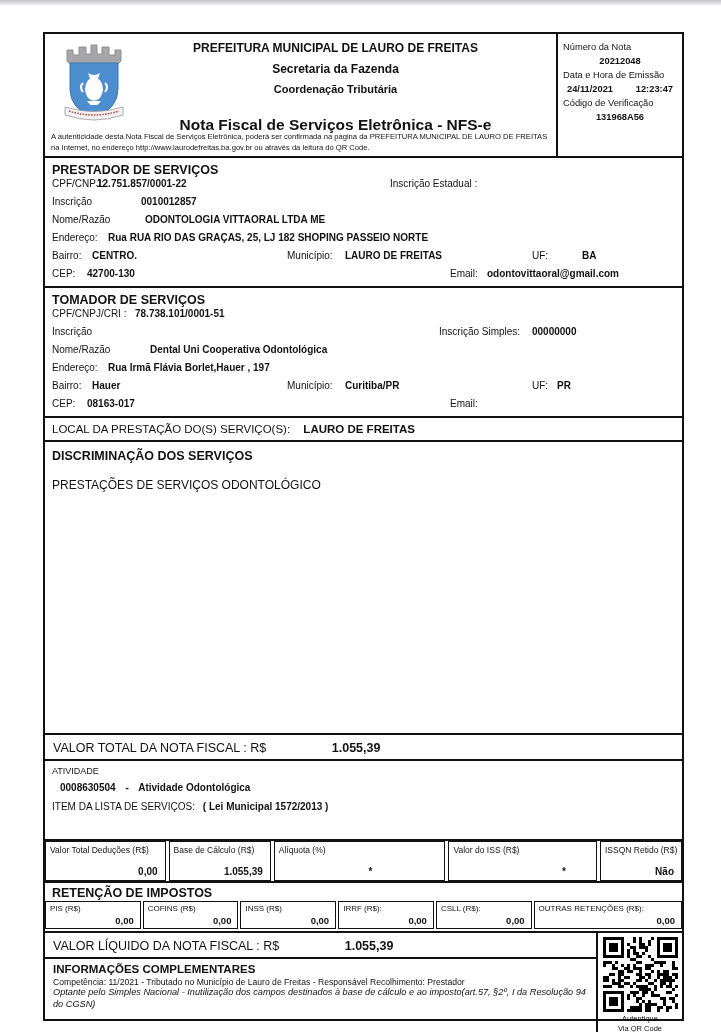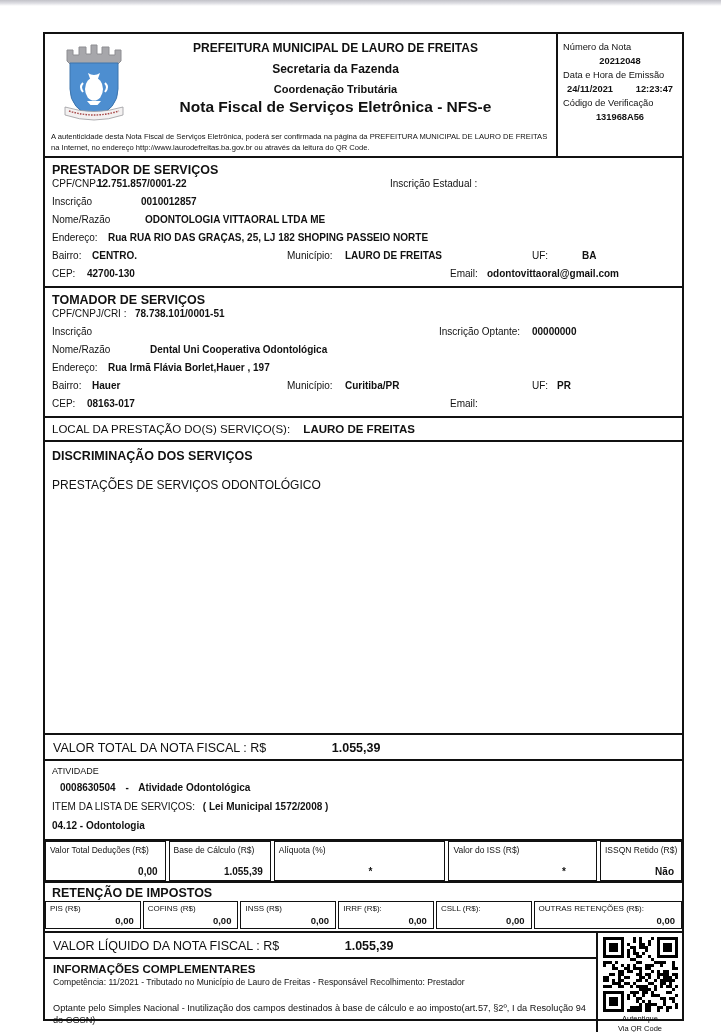--- a/index.html
+++ b/index.html
@@ -11,21 +11,21 @@
   .sec { border-bottom:2px solid #111; position:relative; }
 
   
   .hdr { height:124px; display:flex; }
   .hdr-left { flex:1; position:relative; }
   .logo { position:absolute; left:12px; top:7px; width:74px; height:86px; }
   .htitles { text-align:center; padding-top:7px; padding-left:70px; }
   .ht1 { font-size:12px; font-weight:bold; }
   .ht2 { font-size:12px; font-weight:bold; margin-top:7px; }
   .ht3 { font-size:11px; font-weight:bold; margin-top:7px; }
-  .ht4 { font-size:15.5px; font-weight:bold; margin-top:3px; }
+  .ht4 { font-size:15.5px; font-weight:bold; margin-top:21px; }
   .hnote { position:absolute; left:6px; right:5px; bottom:3px; font-size:7.6px; line-height:1.45; }
   .hdr-right { width:126px; border-left:2px solid #111; padding:4px 5px; }
   .hr-label { font-size:9.3px; margin-top:4px; }
   .hr-value { font-size:9.3px; font-weight:bold; text-align:center; margin-top:4px; }
   .hr-date { display:flex; justify-content:space-between; padding:0 4px; margin-top:4px; }
   .hr-date span { font-size:9.3px; font-weight:bold; }
 
   
   .party { height:130px; padding:2px 0; }
   .sec-title { font-size:12.5px; font-weight:bold; padding:3px 7px 1px 7px; }
@@ -71,21 +71,21 @@
   .ret-cells .cell .cval { font-size:9.5px; bottom:2px; right:6px; }
   .rc { flex:96; } .rc-last { flex:150; }
 
   
   .bottom { height:111px; display:flex; border-bottom:none; }
   .bottom-left { flex:1; }
   .vliq { border-bottom:2px solid #111; }
   .info { padding:4px 8px; }
   .info-title { font-size:11.5px; font-weight:bold; }
   .info-l1 { font-size:8.6px; margin-top:2px; }
-  .info-l2 { font-size:9.2px; margin-top:16px; line-height:1.3; max-width:540px; }
+  .info-l2 { font-size:9.2px; line-height:1.3; max-width:540px;font-style:italic; }
   .qrbox { width:86px; border-left:2px solid #111; text-align:center; padding-top:3px; }
   .qrbox svg { display:block; margin:1px auto 0 auto; }
   .qr-caption { font-size:7.5px; line-height:1.3; margin-top:2px; }
 </style>
 </head>
 <body>
 
 <div class="top-shadow"></div>
 
 <div class="page">
@@ -162,21 +162,21 @@
 
   <div class="sec party">
     <div class="sec-title">TOMADOR DE SERVIÇOS</div>
     <div class="frow">
       <span class="lbl">CPF/CNPJ/CRI :</span>
       <span class="val abs" style="left:90px">78.738.101/0001-51</span>
     </div>
     <div class="frow">
       <span class="lbl">Inscrição</span>
       <span class="val abs" style="left:100px"></span>
-      <span class="lbl abs" style="left:394px">Inscrição Optante:</span>
+      <span class="lbl abs" style="left:394px">Inscrição Simples:</span>
       <span class="val abs" style="left:487px">00000000</span>
     </div>
     <div class="frow">
       <span class="lbl">Nome/Razão</span>
       <span class="val abs" style="left:105px">Dental Uni Cooperativa Odontológica</span>
     </div>
     <div class="frow">
       <span class="lbl">Endereço:</span>
       <span class="val abs" style="left:63px">Rua Irmã Flávia Borlet,Hauer , 197</span>
     </div>
@@ -213,23 +213,22 @@
 
   <div class="sec ativ">
     <div class="ativ-l1">ATIVIDADE</div>
     <div class="ativ-l2">
       <span>0008630504</span>
       <span class="sep">-</span>
       <span>Atividade Odontológica</span>
     </div>
     <div class="ativ-l3">
       <span>ITEM DA LISTA DE SERVIÇOS:</span>
-      <span class="val">( Lei Municipal 1572/2008 )</span>
-    </div>
-    <div class="ativ-l4">04.12  - Odontologia</div>
+      <span class="val">( Lei Municipal 1572/2013 )</span>
+    </div>
   </div>
 
   <div class="ded-row">
     <div class="cell c1">
       <span class="clbl">Valor Total Deduções (R$)</span>
       <span class="cval">0,00</span>
     </div>
     <div class="cell c2">
       <span class="clbl">Base de Cálculo (R$)</span>
       <span class="cval">1.055,39</span>

